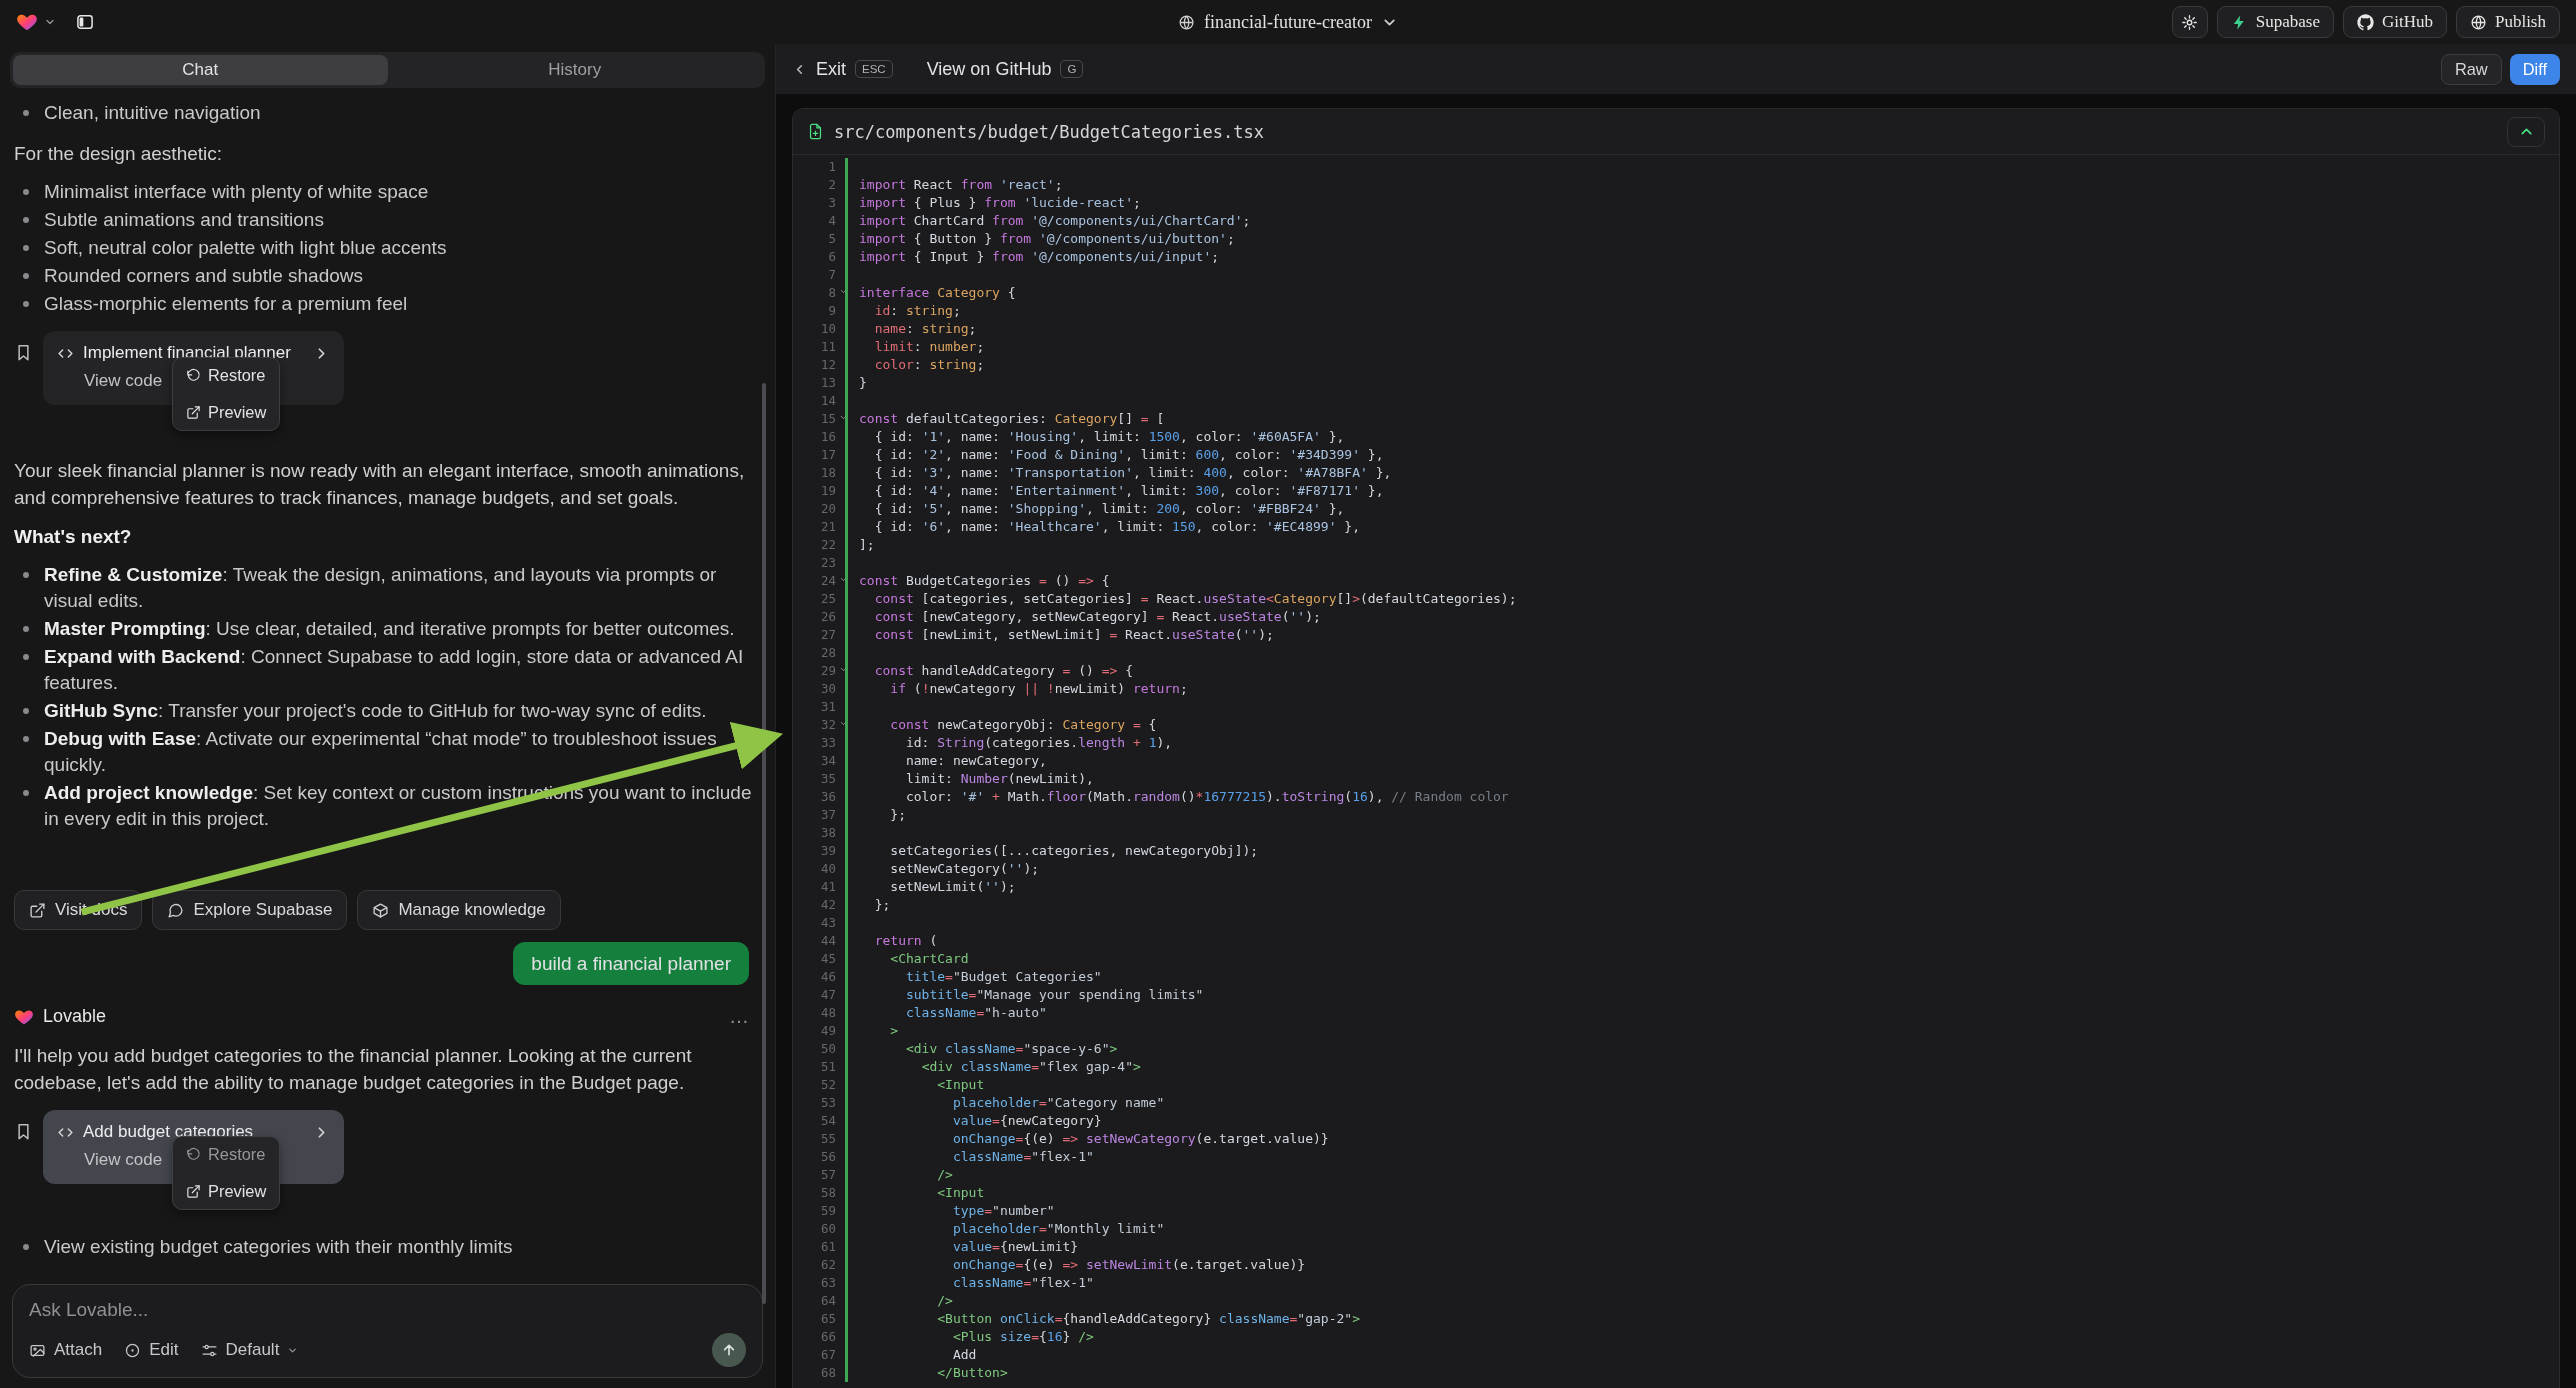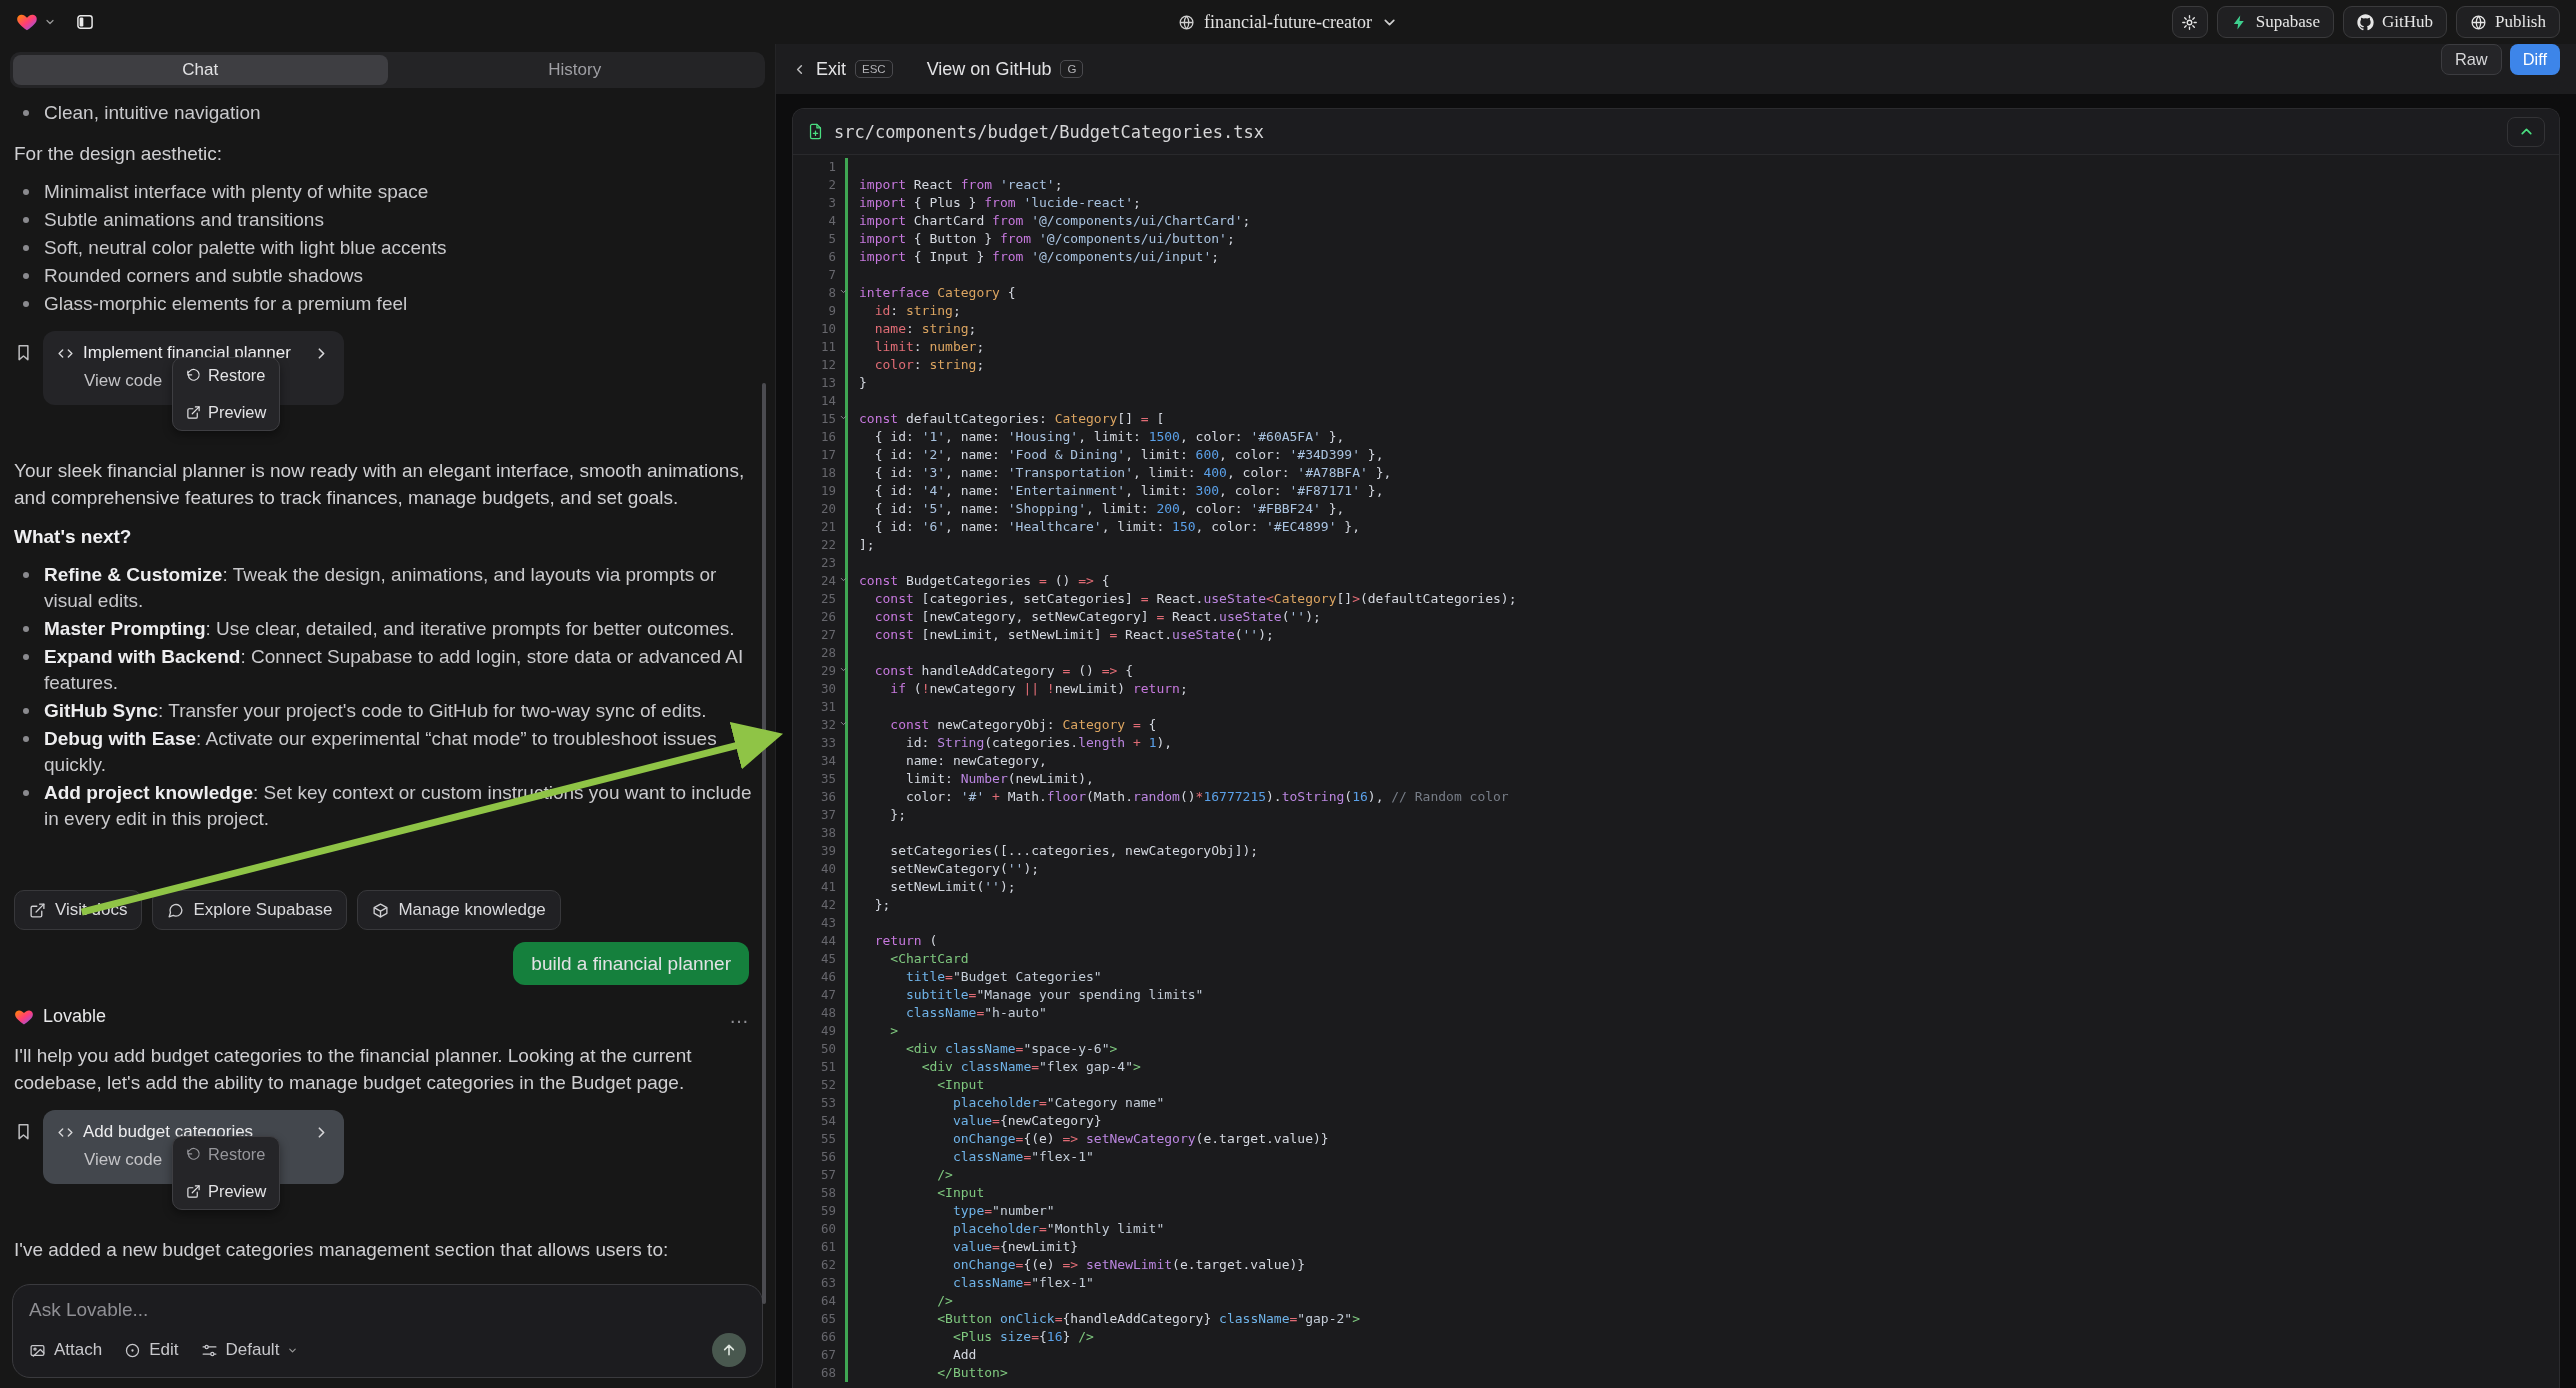--- a/index.html
+++ b/index.html
@@ -94,21 +94,21 @@
   .composer-row { display:flex; align-items:center; gap:22px; }
   .c-act { display:flex; align-items:center; gap:8px; color:#c7c7cb; font-size:17px; cursor:pointer; }
   .c-act .icn svg { width:17px; height:17px; display:block; }
   .c-act .chev svg { width:11px; height:11px; }
   .send-btn { margin-left:auto; width:34px; height:34px; border-radius:50%; background:#49584f;
     display:flex; align-items:center; justify-content:center; color:#dfe6df; cursor:pointer; }
   .send-btn svg { width:16px; height:16px; }
 
   
   .code-panel { flex:1; min-width:0; display:flex; flex-direction:column; background:#0d0d0e; }
-  .code-toolbar { height:50px; flex:none; background:#1d1d1f; display:flex; 
+  .code-toolbar { height:50px; flex:none; background:#1d1d1f; display:flex; align-items:center;
     gap:34px; padding:0 16px; }
   .ct-item { display:flex; align-items:center; gap:9px; color:#e3e3e5; font-size:18px; cursor:pointer; }
   .ct-item .icn svg { width:15px; height:15px; display:block; color:#bdbdbf; }
   kbd { border:1px solid #4a4a4e; border-radius:5px; font-size:11.5px; color:#b3b3b7;
     padding:2px 6px; font-family:"Liberation Sans", sans-serif; }
   .ct-right { margin-left:auto; display:flex; gap:8px; }
   .ct-btn { height:31px; border-radius:8px; display:flex; align-items:center; padding:0 13px;
     font-size:16.4px; cursor:pointer; }
   .ct-btn.raw { background:#252528; border:1px solid #3c3c40; color:#d6d6d8; }
   .ct-btn.diff { background:#3d85e9; color:#ffffff; }
@@ -384,21 +384,20 @@
                       <path d="M15 3h6v6"></path>
                       <path d="M10 14L21 3"></path>
                       <path d="M18 13v6a2 2 0 0 1-2 2H5a2 2 0 0 1-2-2V8a2 2 0 0 1 2-2h6"></path>
                     </svg>
                   </span>
                   <span>Preview</span>
                 </div>
               </div>
             </div>
           </div>
-          <div class="b-par">I've added a new budget categories management section that allows users to:</div>
           <div class="b-bullets">
             <div class="bullet">View existing budget categories with their monthly limits</div>
           </div>
         </div>
       <div class="scroll-thumb"></div>
 
       <div class="composer">
         <div class="composer-ph">Ask Lovable...</div>
         <div class="composer-row">
           <div class="c-act">

